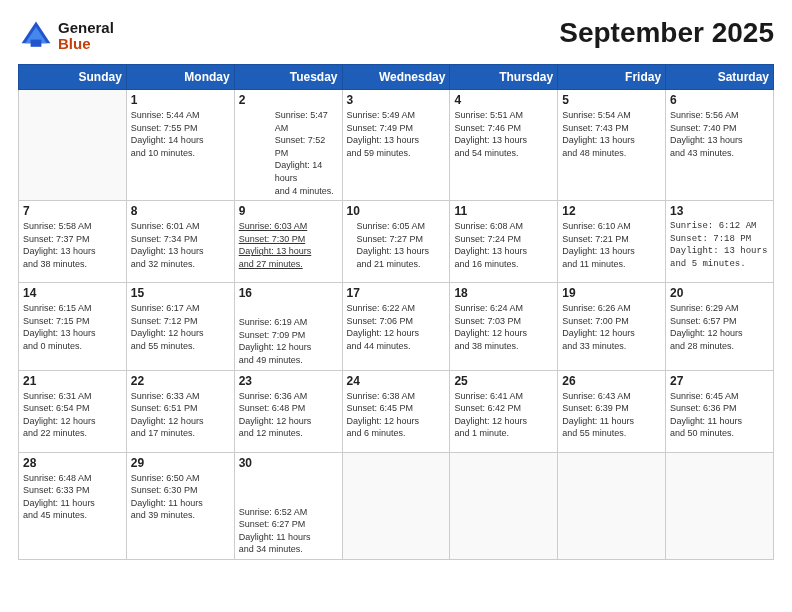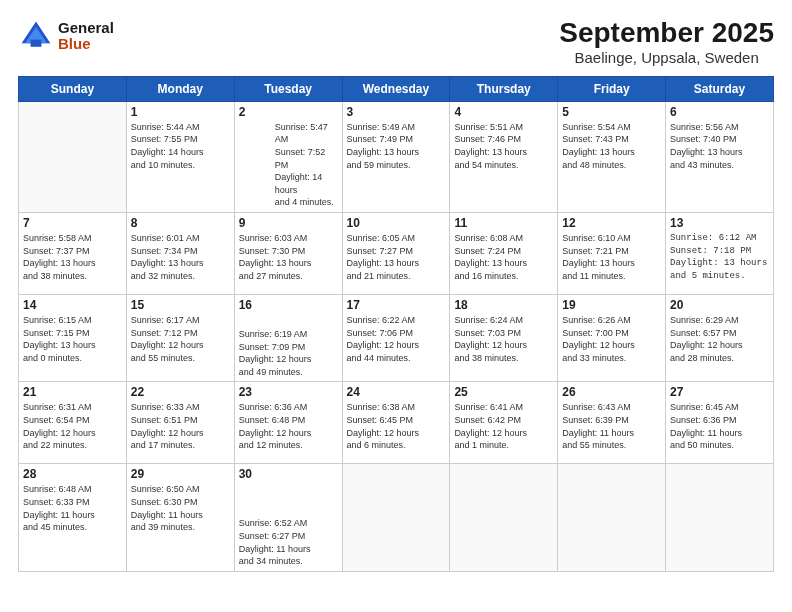--- a/index.html
+++ b/index.html
@@ -61,21 +61,21 @@
       border: 1px solid #ccc;
       border-collapse: collapse;
       width: 100%;
       table-layout: fixed;
     }
     .calendar th {
       background: #1e5db8;
       color: #fff;
       font-size: 12px;
       padding: 5px 4px;
-      text-align: center;
+      text-align: right;
       border: 1px solid #1a4fa0;
     }
     .calendar td {
       vertical-align: top;
       border: 1px solid #ccc;
       padding: 3px 4px;
       font-size: 9.5px;
       color: #222;
       height: 82px;
     }
@@ -105,21 +105,20 @@
         <polygon points="20,10 32,28 8,28" fill="#4488ee"></polygon>
         <rect x="14" y="24" width="12" height="8" fill="#2255cc"></rect>
       </svg>
       <div class="logo-text">
         <span>General</span>
         <span>Blue</span>
       </div>
     </div>
     <div class="title-block">
       <h1>September 2025</h1>
-      <h2>Baelinge, Uppsala, Sweden</h2>
     </div>
   </div>
 
   <table class="calendar">
     <thead>
       <tr>
       <th>Sunday</th>
           <th>Monday</th>
           <th>Tuesday</th>
           <th>Wednesday</th>
@@ -184,28 +183,28 @@
           </td>
           <td>
             <span class="day-num">8</span>
             <div class="day-info" style="white-space: pre-line;">Sunrise: 6:01 AM
 Sunset: 7:34 PM
 Daylight: 13 hours
 and 32 minutes.</div>
           </td>
           <td>
             <span class="day-num">9</span>
-            <div class="day-info" style="white-space: pre-line;">Sunrise: 6:03 AM
+            <div class="day-info" style="white-space: pre-line; text-decoration: underline;">Sunrise: 6:03 AM
 Sunset: 7:30 PM
 Daylight: 13 hours
 and 27 minutes.</div>
           </td>
           <td>
             <span class="day-num">10</span>
-            <div class="day-info" style="white-space: pre-line;">Sunrise: 6:05 AM
+            <div class="day-info" style="white-space: pre-line; margin-left: 10px;">Sunrise: 6:05 AM
 Sunset: 7:27 PM
 Daylight: 13 hours
 and 21 minutes.</div>
           </td>
           <td>
             <span class="day-num">11</span>
             <div class="day-info" style="white-space: pre-line;">Sunrise: 6:08 AM
 Sunset: 7:24 PM
 Daylight: 13 hours
 and 16 minutes.</div>

